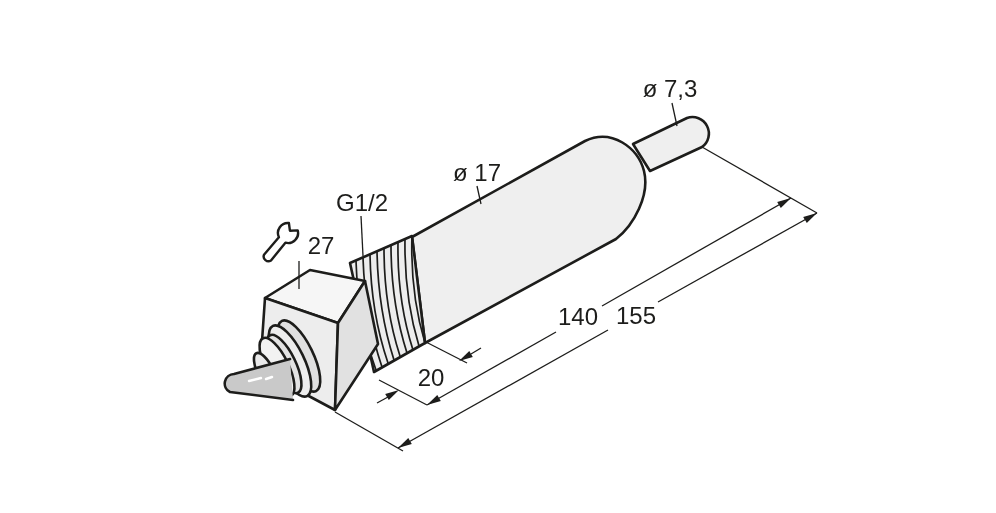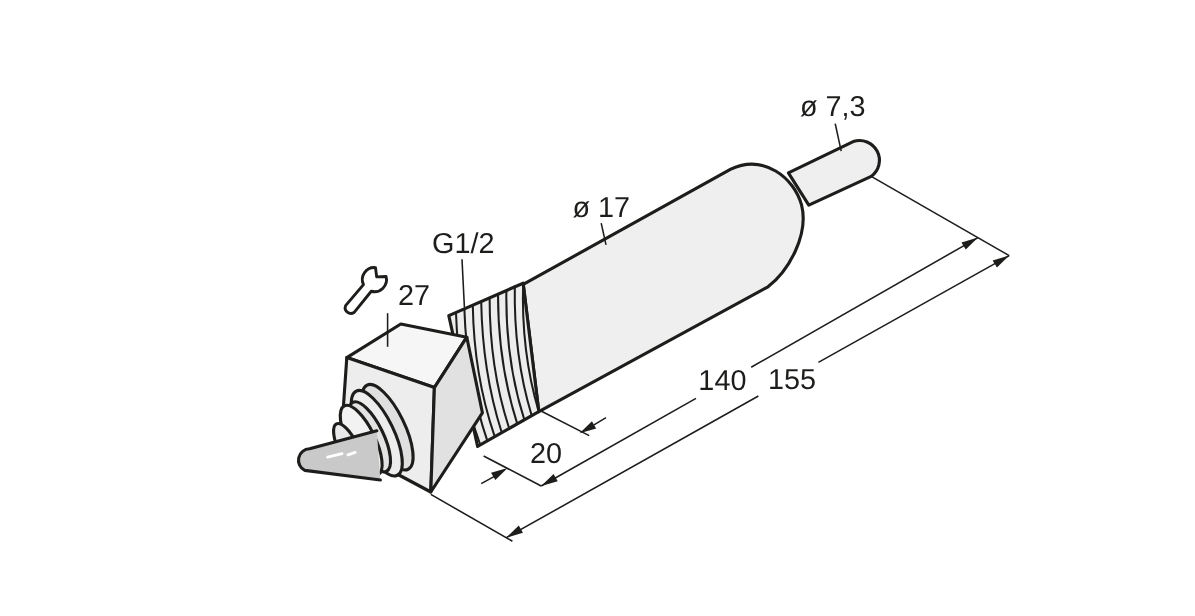--- a/index.html
+++ b/index.html
@@ -1,17 +1,17 @@
 <!DOCTYPE html>
 <html><head>
 <meta charset="utf-8">
 <style>
   html,body{margin:0;padding:0;background:#fff;}
   .stage{position:relative;width:917px;height:513px;background:#ffffff;overflow:hidden;
-         font-family:"Liberation Sans", sans-serif;padding-left:24px;}
+         font-family:"Liberation Sans", sans-serif;}
   svg{display:block;}
   .dimtext{font-family:"Liberation Sans", sans-serif;font-size:24px;fill:#1d1d1b;}
   .outline{stroke:#1d1d1b;stroke-width:2.6;stroke-linejoin:round;stroke-linecap:round;}
   .thin{stroke:#1d1d1b;stroke-width:1.3;fill:none;}
   .thread{stroke:#1d1d1b;stroke-width:1.7;fill:none;}
   .arrow{fill:#1d1d1b;stroke:none;}
 </style>
 </head>
 <body>
 

